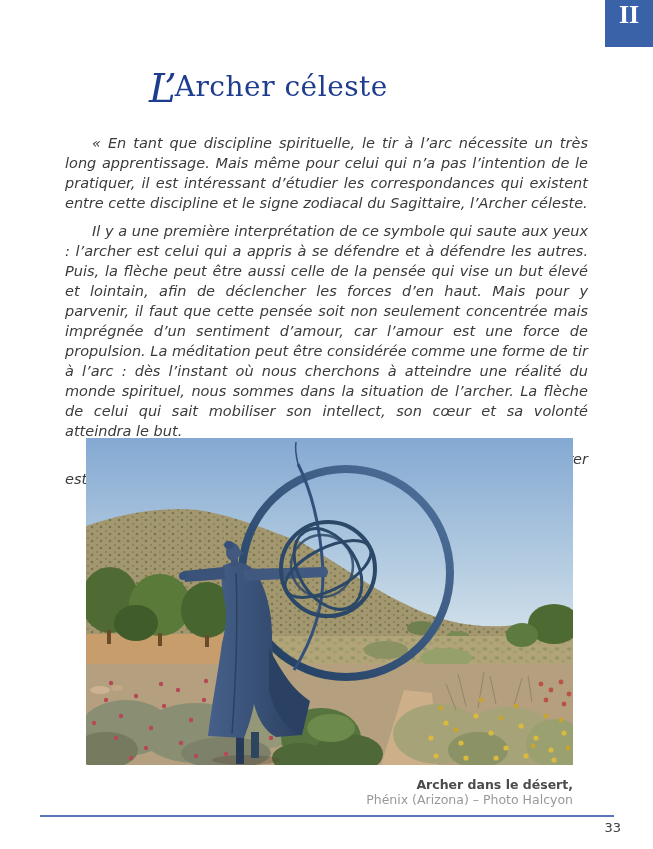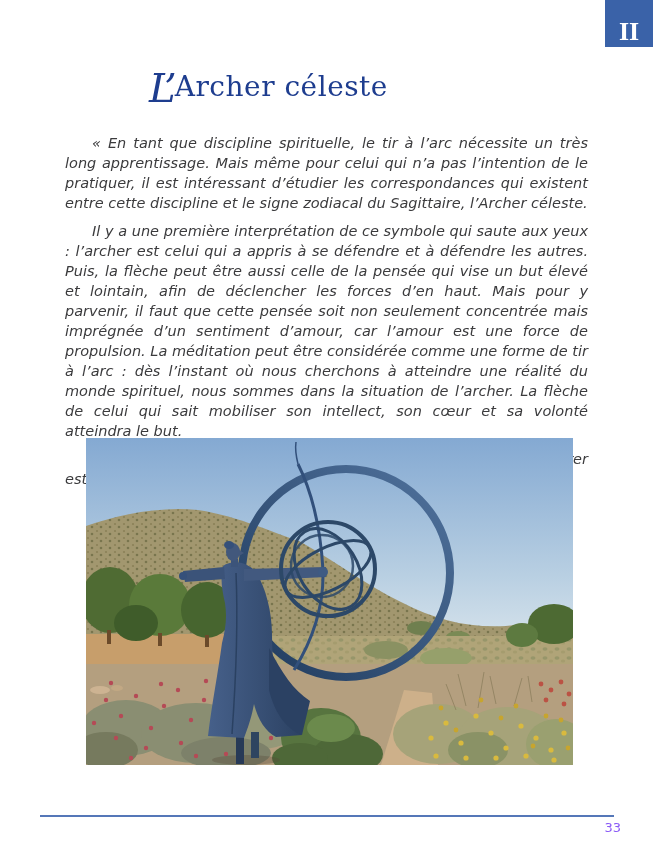--- a/index.html
+++ b/index.html
@@ -12,21 +12,21 @@
   }
   html,body{margin:0;padding:0;}
   body{
     width:653px;height:849px;position:relative;background:#ffffff;
     font-family:"DejaVu Sans", sans-serif;overflow:hidden;
   }
   .chapter-badge{
     position:absolute;left:605px;top:0;width:48px;height:47px;
     background:var(--accent);color:#ffffff;
     font-family:"Liberation Serif", serif;font-weight:bold;font-size:26px;
-    display:flex;align-items:flex-end;justify-content:center;
+    display:flex;align-items:flex-start;justify-content:center;
   }
   .page-title{
     position:absolute;left:0;top:66px;width:537px;text-align:center;
     color:var(--title-color);font-family:"DejaVu Serif", serif;
   }
   .page-title .lead{
     font-style:italic;font-size:40px;line-height:40px;vertical-align:-6px;
     font-family:"DejaVu Serif", serif;letter-spacing:-2px;
   }
   .page-title .rest{
@@ -48,21 +48,21 @@
     font-size:12.5px;line-height:15px;font-style:italic;
   }
   .caption-title{color:var(--caption-color);font-weight:bold;font-style:normal;
     font-size:12.5px;}
   .caption-credit{color:var(--caption-muted);font-style:normal;}
   .footer-rule{
     position:absolute;left:40px;top:815px;width:574px;height:2px;
     background:var(--rule-color);
   }
   .page-number{
-    position:absolute;right:32px;top:820px;font-size:13px;color:#8b5cf6;
+    position:absolute;right:32px;top:820px;font-size:13px;color:#404040;
   }
 </style>
 </head>
 <body>
 
 <div class="chapter-badge">
   <span>II</span>
 </div>
 
 <h1 class="page-title" style="margin:0;font-weight:normal;">
@@ -257,16 +257,18 @@
       <ellipse cx="242" cy="131" rx="47" ry="21" transform="rotate(-27 242 131)" stroke-width="3"></ellipse>
       <ellipse cx="242" cy="131" rx="44" ry="29" transform="rotate(58 242 131)" stroke-width="3"></ellipse>
       <circle cx="236" cy="128" r="31" stroke-width="2.5" opacity="0.85"></circle>
     </g>
 
     <circle cx="237" cy="134" r="5" fill="#3f5b83"></circle>
   </svg>
 </div>
 
 <div class="photo-caption">
+  <div class="caption-title">Archer dans le désert,</div>
+  <div class="caption-credit">Phénix (Arizona) – Photo Halcyon</div>
 </div>
 
 <div class="footer-rule"></div>
 <div class="page-number">33</div>
 
 </body></html>

